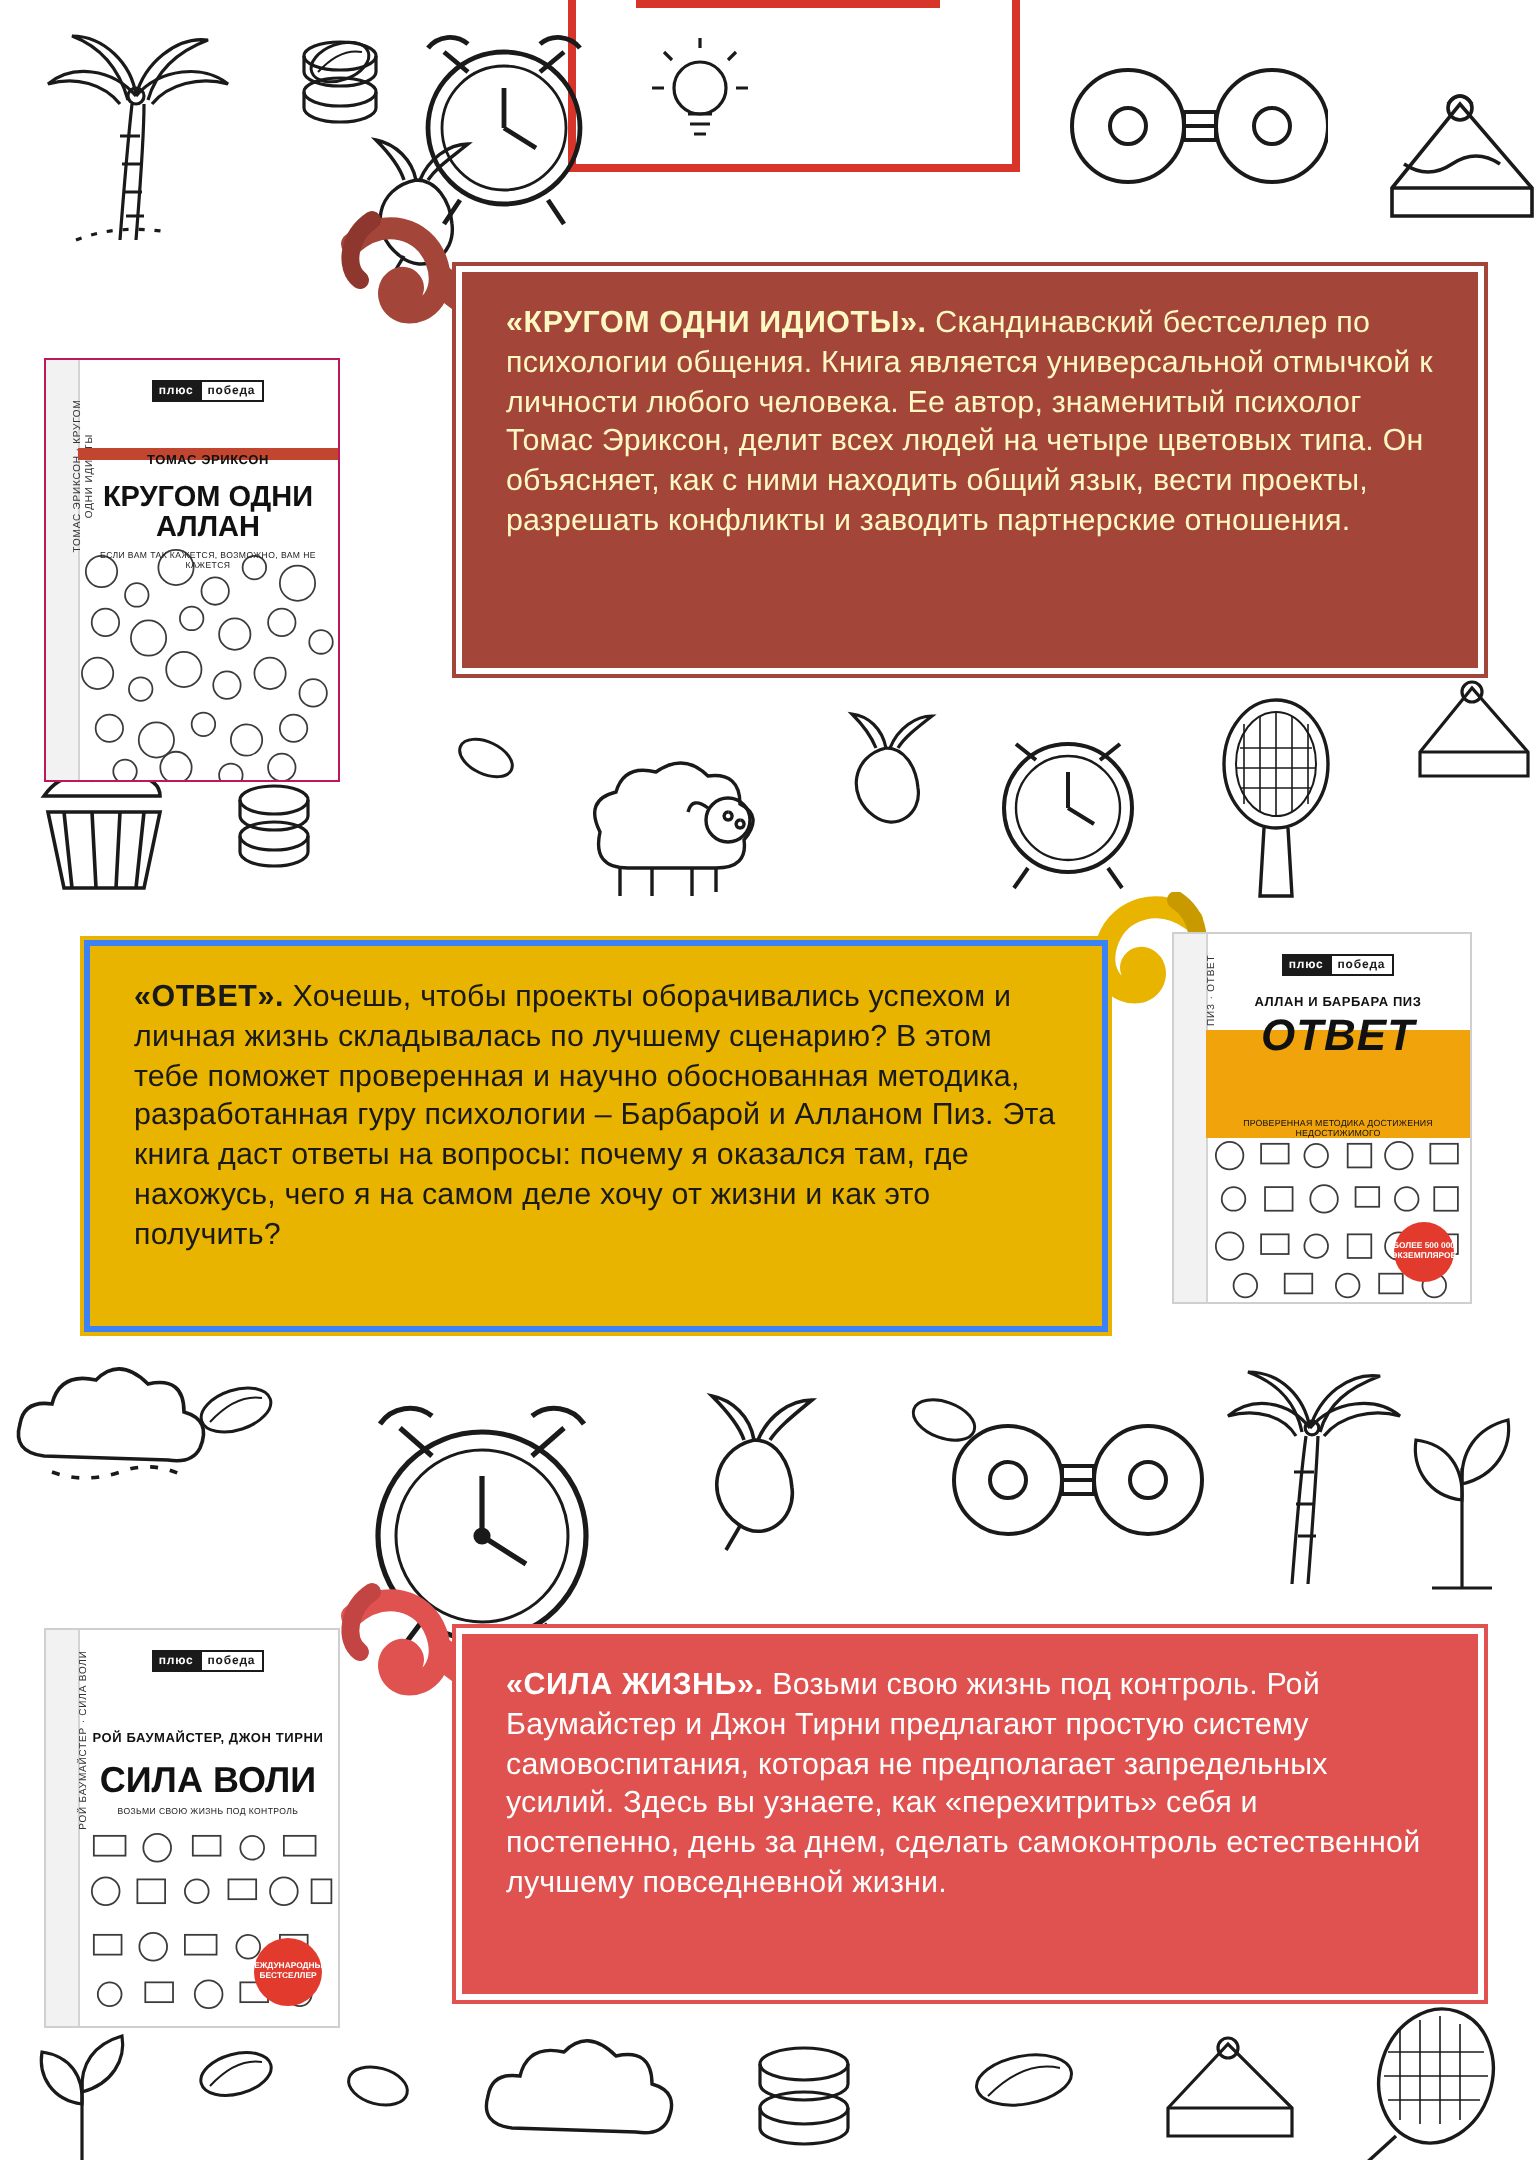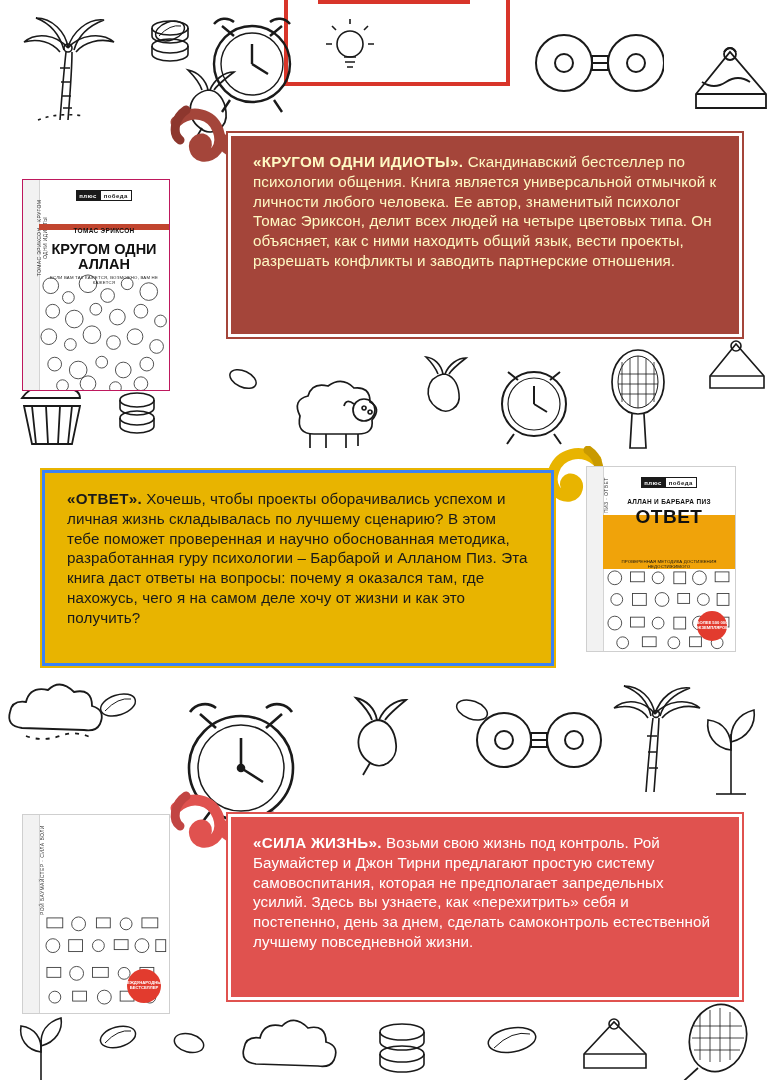--- a/index.html
+++ b/index.html
@@ -163,21 +163,21 @@
 
   
   .book1 { left: 22px; top: 132px; width: 148px; height: 212px; border: 1px solid #be185d; margin-top: 47px; }
   .book1 .band {
     position: absolute; left: 16px; right: 0; top: 44px; height: 6px; background: #c1452f;
   }
   .book1 .book-title { font-size: 14.5px; margin-top: 8px; }
 
   
   .book2 { left: 586px; top: 466px; width: 150px; height: 186px; border: 1px solid #cfcfcf; }
-  .book2 .book-title { font-size: 19px; margin-top: 7px; letter-spacing: 0.5px; }
+  .book2 .book-title { font-size: 22px; margin-top: 7px; letter-spacing: 0.5px; font-style: italic; }
   .book2 .orange-bar {
     position: absolute; left: 16px; right: 0; top: 48px; height: 44px; background: #f0a30a;
   }
   .book2 .orange-bar-lbl {
     position: absolute; left: 16px; right: 0; top: 92px; height: 10px;
     background: #f0a30a; font-size: 4.4px; color: #111; text-align: center; letter-spacing: .1px;
   }
   .book2 .sticker {
     position: absolute; right: 8px; bottom: 10px; width: 30px; height: 30px;
     border-radius: 50%; background: #e23b2e; color: #fff;
@@ -611,20 +611,29 @@
     <rect x="88" y="72" width="12" height="10"></rect>
       <circle cx="116" cy="78" r="6"></circle>
   </svg>
   <div class="sticker">БОЛЕЕ 500 000 ЭКЗЕМПЛЯРОВ</div>
 </div>
 
 <div class="book book3">
   <div class="book-spine">
     <div class="spine-text">РОЙ БАУМАЙСТЕР · СИЛА ВОЛИ</div>
   </div>
+  <div class="book-inner">
+    <div class="pub-badge">
+      <span class="a">плюс</span>
+      <span class="b">победа</span>
+    </div>
+    <div class="book-author" style="margin-top:30px;">РОЙ БАУМАЙСТЕР, ДЖОН ТИРНИ</div>
+    <div class="book-title">СИЛА ВОЛИ</div>
+    <div class="book-sub">ВОЗЬМИ СВОЮ ЖИЗНЬ ПОД КОНТРОЛЬ</div>
+  </div>
   <svg class="book-pattern" style="height:52%;" viewBox="0 0 132 104" preserveAspectRatio="none" fill="none" stroke="#1a1a1a" stroke-width="0.9">
     <rect x="8" y="8" width="16" height="10"></rect>
       <circle cx="40" cy="14" r="7"></circle>
       <rect x="58" y="8" width="14" height="10"></rect>
     <circle cx="88" cy="14" r="6"></circle>
       <rect x="104" y="8" width="16" height="10"></rect>
     <circle cx="14" cy="36" r="7"></circle>
       <rect x="30" y="30" width="14" height="12"></rect>
       <circle cx="60" cy="36" r="6"></circle>
     <rect x="76" y="30" width="14" height="10"></rect>

